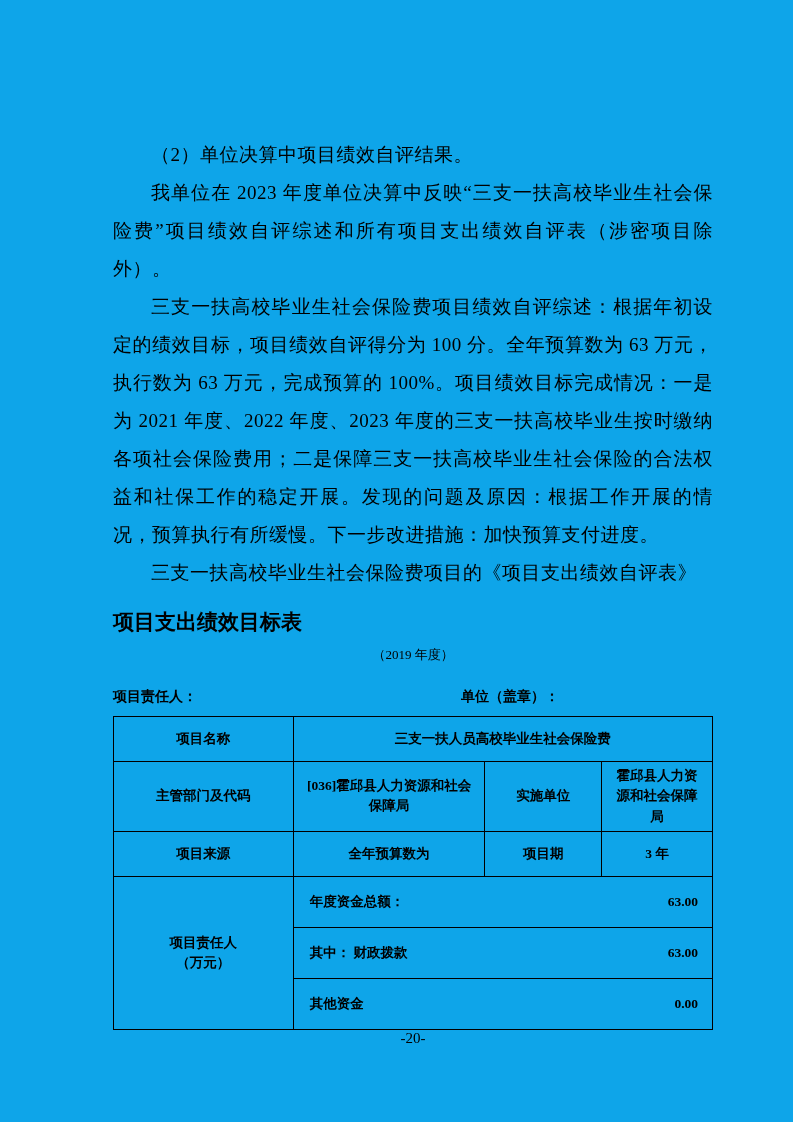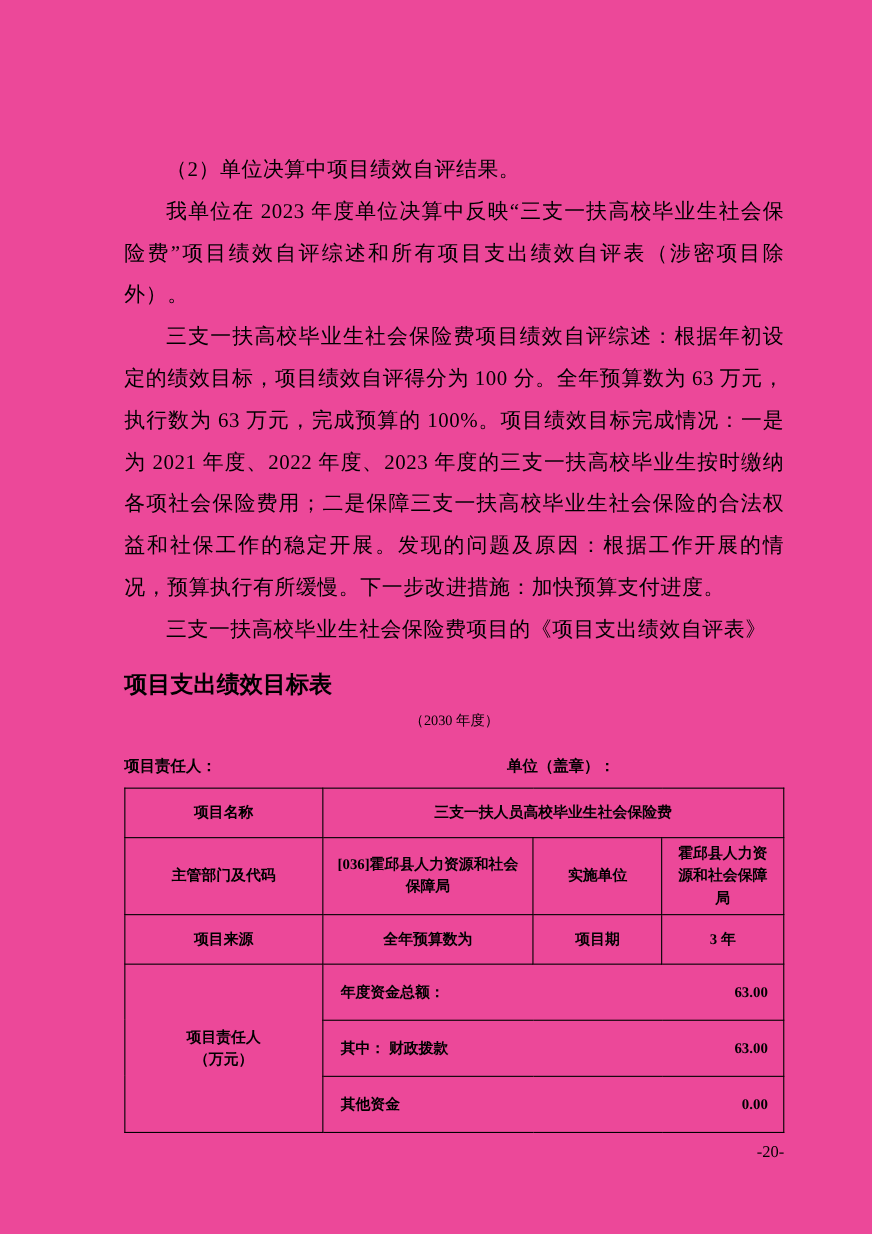--- a/index.html
+++ b/index.html
@@ -1,20 +1,20 @@
 <!DOCTYPE html>
 <html><head>
 <meta charset="utf-8">
 <style>
   html, body { margin: 0; padding: 0; background: #ffffff; }
   .page {
     position: relative;
     width: 793px;
     height: 1122px;
-    background: #ec4899;
+    background: #0ea5e9;
     box-sizing: border-box;
     padding: 136px 80px 0 113px;
     font-family: "Liberation Serif", "DejaVu Serif", serif;
     color: #000;
     overflow: hidden;
   }
   .para {
     margin: 0;
     font-size: 19px;
     line-height: 38px;
@@ -65,37 +65,36 @@
   td.h54 { height: 54px; }
   td.h42 { height: 42px; }
   td.fund-td { text-align: left; }
   .fund-cell {
     display: flex;
     justify-content: space-between;
     align-items: flex-start;
     padding: 0 4px 0 6px;
   }
   .page-number {
-    margin-top: 10px;
-    text-align: right;
+    text-align: center;
     font-size: 15px;
   }
 </style>
 </head>
 <body>
 
 <div class="page">
 
   <p class="para">（2）单位决算中项目绩效自评结果。</p>
   <p class="para">我单位在 2023 年度单位决算中反映“三支一扶高校毕业生社会保险费”项目绩效自评综述和所有项目支出绩效自评表（涉密项目除外）。</p>
   <p class="para">三支一扶高校毕业生社会保险费项目绩效自评综述：根据年初设定的绩效目标，项目绩效自评得分为 100 分。全年预算数为 63 万元，执行数为 63 万元，完成预算的 100%。项目绩效目标完成情况：一是为 2021 年度、2022 年度、2023 年度的三支一扶高校毕业生按时缴纳各项社会保险费用；二是保障三支一扶高校毕业生社会保险的合法权益和社保工作的稳定开展。发现的问题及原因：根据工作开展的情况，预算执行有所缓慢。下一步改进措施：加快预算支付进度。</p>
   <p class="para">三支一扶高校毕业生社会保险费项目的《项目支出绩效自评表》</p>
 
   <h2 class="table-title">项目支出绩效目标表</h2>
-  <div class="table-year">（2030 年度）</div>
+  <div class="table-year">（2019 年度）</div>
 
   <div class="sign-row">
     <span>项目责任人：</span>
     <span class="unit-seal">单位（盖章）：</span>
   </div>
 
   <table class="goal">
     <colgroup>
       <col style="width:30%">
       <col style="width:32%">

